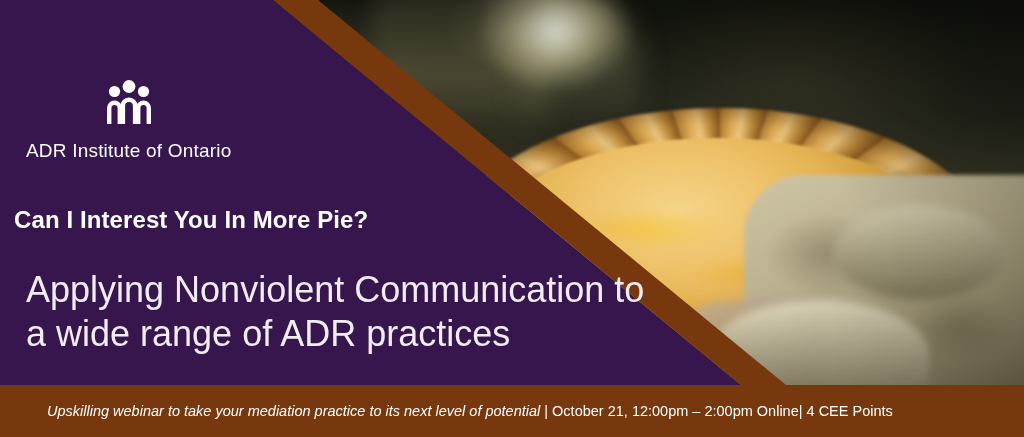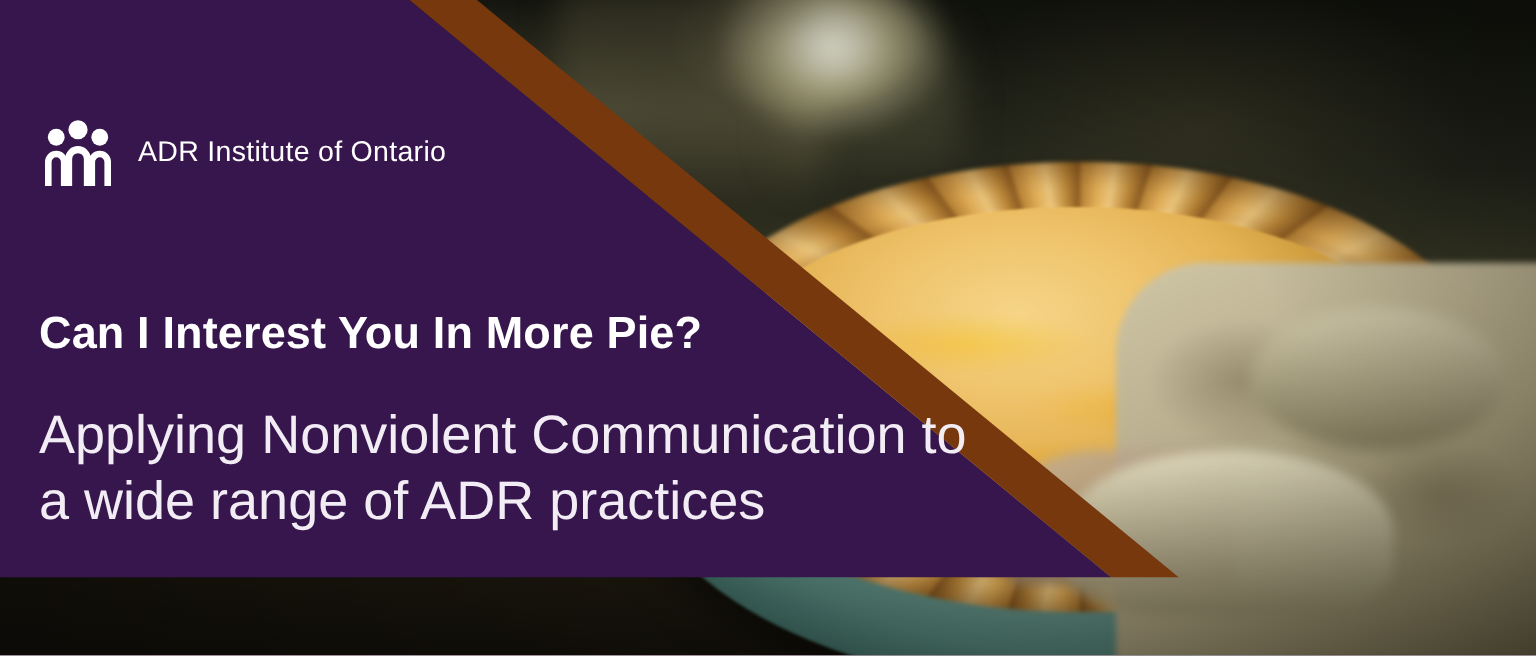--- a/index.html
+++ b/index.html
@@ -204,40 +204,41 @@
   }
 
   
   .logo-block {
     position: absolute;
     left: 26px;
     top: 78px;
     display: flex;
     align-items: center;
     gap: 14px;
+    flex-direction: column;
   }
   .logo-mark {
     width: 52px;
     height: 48px;
     display: block;
   }
   .logo-word {
     color: #ffffff;
     font-size: 19px;
     letter-spacing: 0.2px;
     white-space: nowrap;
   }
 
   
   .headline {
     position: absolute;
-    left: 26px;
+    left: 14px;
     top: 206px;
     color: #ffffff;
-    font-size: 30px;
+    font-size: 24px;
     font-weight: bold;
     letter-spacing: 0.1px;
     white-space: nowrap;
   }
   .subhead {
     position: absolute;
     left: 26px;
     top: 268px;
     width: 620px;
     color: #f2ecf5;
@@ -304,14 +305,17 @@
       <path d="M17.4 46 L17.4 28 a8.6 8.6 0 0 1 17.2 0 L34.6 46 L29.9 46 L29.9 28 a3.9 3.9 0 0 0 -7.8 0 L22.1 46 Z" fill="#ffffff"></path>
       <path d="M33 46 L33 30 a7.5 7.5 0 0 1 15 0 L48 46 L43.6 46 L43.6 30 a3.1 3.1 0 0 0 -6.2 0 L37.4 46 Z" fill="#ffffff"></path>
     </svg>
     <span class="logo-word">ADR Institute of Ontario</span>
   </div>
 
   <div class="headline">Can I Interest You In More Pie?</div>
 
   <div class="subhead">Applying Nonviolent Communication to a wide range of ADR practices</div>
 
+  <div class="bottom-bar">
+    <div class="bar-text"><span class="bar-italic">Upskilling webinar to take your mediation practice to its next level of potential</span><span class="bar-plain"> | October 21, 12:00pm – 2:00pm Online| 4 CEE Points</span></div>
+  </div>
 
 </div>
 
 </body></html>

